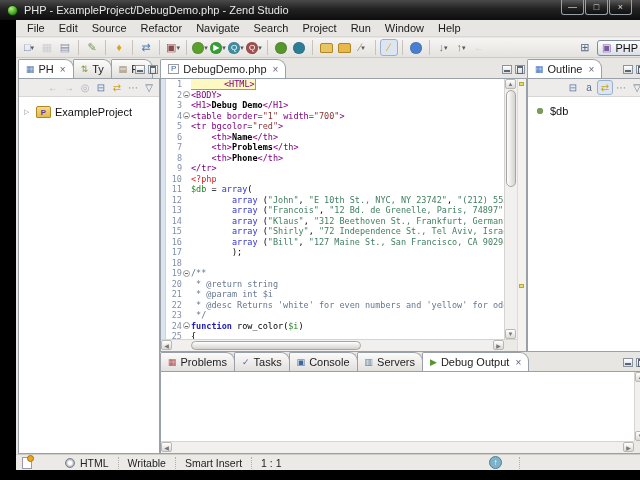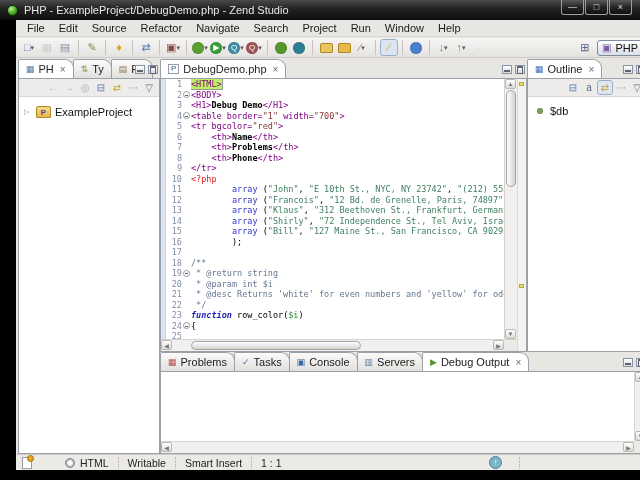--- a/index.html
+++ b/index.html
@@ -81,26 +81,26 @@
   .gl-row .ln { text-align:right; }
   .foldc { width:9px; display:flex; align-items:center; justify-content:center; }
   .fold { width:7px; height:7px; border:1px solid #9a9a9a; border-radius:50%; position:relative; background:#fff; display:block; }
   .fold::after { content:""; position:absolute; left:1px; right:1px; top:2.5px; height:1px; background:#666; }
   .codecol { position:absolute; left:30px; top:0; right:22px; bottom:12px; overflow:hidden; background:#fff; }
   .cl { height:10.5px; white-space:pre; font:8.5px/10.5px "DejaVu Sans Mono", monospace; color:#000; }
   .cl .tag { color:#800080; }
   .cl .val { color:#8b3333; }
   .cl .php { color:#dd2222; }
   .cl .kw  { color:#3333cc; }
-  .cl .kwb { color:#2222bb; font-weight:bold;font-style:italic; }
+  .cl .kwb { color:#2222bb; font-weight:bold; }
   .cl .str { color:#3f7f5f; }
   .cl .var { color:#228822; }
   .cl .cm  { color:#66778f; }
   .cl .b   { font-weight:bold; }
-  .cl .occ { background:#bef264; outline:1px solid #979797; }
+  .cl .occ { background:#fef9c3; outline:1px solid #979797;padding-left:33px; }
 
   .scroll-track { background:#f1f0ee; }
   .vscroll { position:absolute; right:9px; top:0; bottom:12px; width:13px; border-left:1px solid #d6d4d0; }
   .hscroll { position:absolute; left:0; right:22px; bottom:0; height:12px; border-top:1px solid #d6d4d0; }
   .sa { position:absolute; width:11px; height:10px; font-size:6px; color:#777; display:flex; align-items:center;
     justify-content:center; background:linear-gradient(#fff,#dbd9d5); border:1px solid #bab7b2; border-radius:2px; }
   .thumb { position:absolute; background:linear-gradient(90deg,#fefefe,#d5d3cf); border:1px solid #a8a5a0; border-radius:5px; }
   .thumb.h { background:linear-gradient(#fefefe,#d5d3cf); }
   .ovr { position:absolute; right:0; top:0; bottom:0; width:9px; background:#f3f2ef; border-left:1px solid #dddbd7; }
   .mk { position:absolute; left:1px; width:5px; height:4px; background:#ead97a; border:1px solid #b8a830; }
@@ -437,20 +437,21 @@
           <div class="cl"><span class="tag occ">&lt;HTML&gt;</span></div>
           <div class="cl"><span class="tag">&lt;BODY&gt;</span></div>
           <div class="cl"><span class="tag">&lt;H1&gt;</span><span class="b">Debug Demo</span><span class="tag">&lt;/H1&gt;</span></div>
           <div class="cl"><span class="tag">&lt;table </span><span class="tag">border=</span><span class="val">"1"</span><span> </span><span class="tag">width=</span><span class="val">"700"</span><span class="tag">&gt;</span></div>
           <div class="cl"><span class="tag">&lt;tr </span><span class="tag">bgcolor=</span><span class="val">"red"</span><span class="tag">&gt;</span></div>
           <div class="cl"><span>    </span><span class="tag">&lt;th&gt;</span><span class="b">Name</span><span class="tag">&lt;/th&gt;</span></div>
           <div class="cl"><span>    </span><span class="tag">&lt;th&gt;</span><span class="b">Problems</span><span class="tag">&lt;/th&gt;</span></div>
           <div class="cl"><span>    </span><span class="tag">&lt;th&gt;</span><span class="b">Phone</span><span class="tag">&lt;/th&gt;</span></div>
           <div class="cl"><span class="tag">&lt;/tr&gt;</span></div>
           <div class="cl"><span class="php">&lt;?php</span></div>
+          <div class="cl"><span class="var">$db</span><span> = </span><span class="kw">array</span><span>(</span></div>
           <div class="cl"><span>        </span><span class="kw">array</span><span> (</span><span class="str">"John"</span><span>, </span><span class="str">"E 10th St., NYC, NY 23742"</span><span>, </span><span class="str">"(212) 555-</span></div>
           <div class="cl"><span>        </span><span class="kw">array</span><span> (</span><span class="str">"Francois"</span><span>, </span><span class="str">"12 Bd. de Grenelle, Paris, 74897"</span><span>,</span></div>
           <div class="cl"><span>        </span><span class="kw">array</span><span> (</span><span class="str">"Klaus"</span><span>, </span><span class="str">"312 Beethoven St., Frankfurt, Germany"</span></div>
           <div class="cl"><span>        </span><span class="kw">array</span><span> (</span><span class="str">"Shirly"</span><span>, </span><span class="str">"72 Independence St., Tel Aviv, Israel</span></div>
           <div class="cl"><span>        </span><span class="kw">array</span><span> (</span><span class="str">"Bill"</span><span>, </span><span class="str">"127 Maine St., San Francisco, CA 90298"</span></div>
           <div class="cl"><span>        );</span></div>
           <div class="cl"></div>
           <div class="cl"><span class="cm">/**</span></div>
           <div class="cl"><span class="cm"> * @return string</span></div>
           <div class="cl"><span class="cm"> * @param int $i</span></div>

